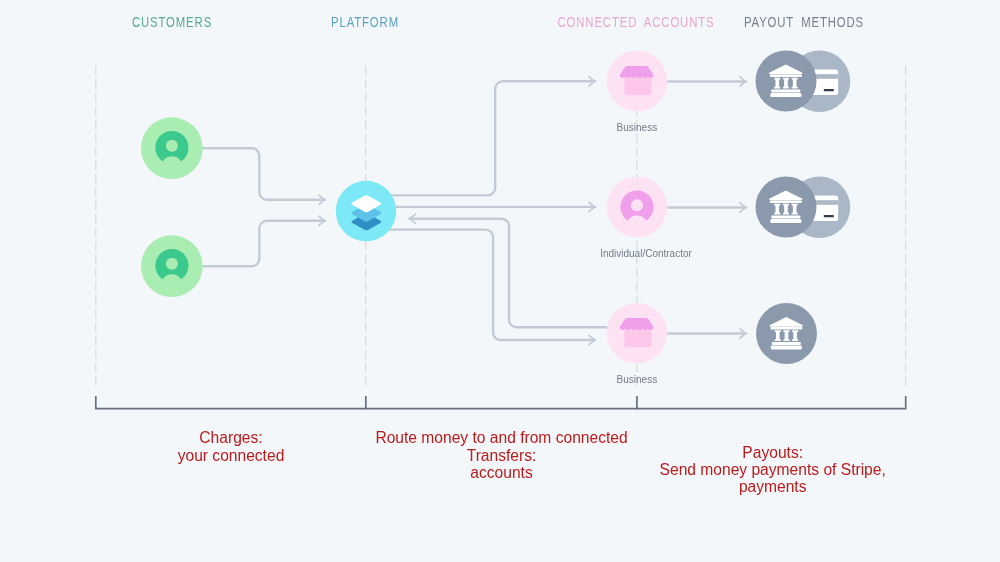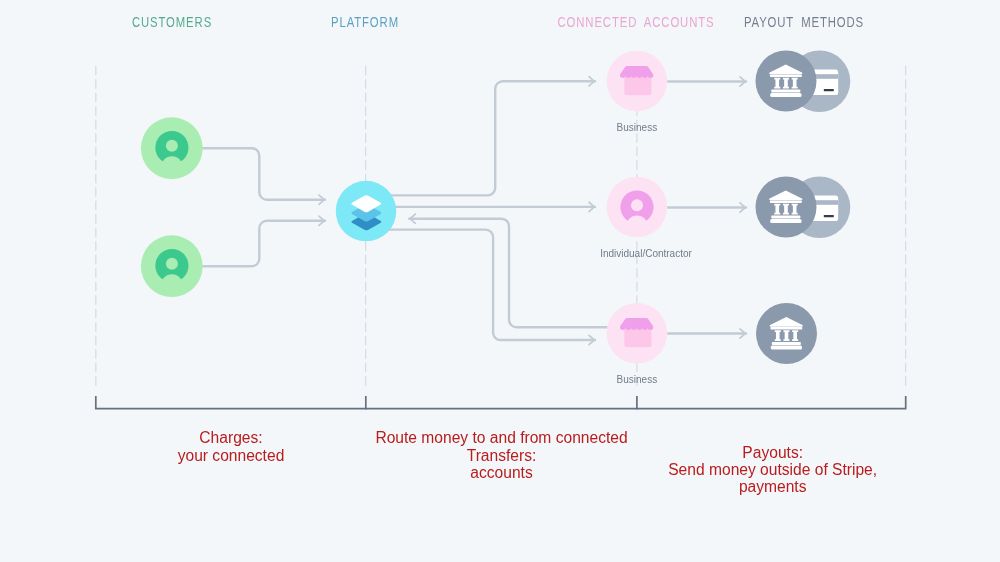--- a/index.html
+++ b/index.html
@@ -164,17 +164,17 @@
   <div>Charges:</div>
   <div>your connected</div>
 </div>
 <div class="caption" style="left:501.5px;top:429.3px;width:320px">
   <div>Route money to and from connected</div>
   <div>Transfers:</div>
   <div>accounts</div>
 </div>
 <div class="caption" style="left:772.7px;top:444px;width:280px">
   <div>Payouts:</div>
-  <div>Send money outside of Stripe,</div>
+  <div>Send money payments of Stripe,</div>
   <div>payments</div>
 </div>
 
 </div>
 
 </body></html>

